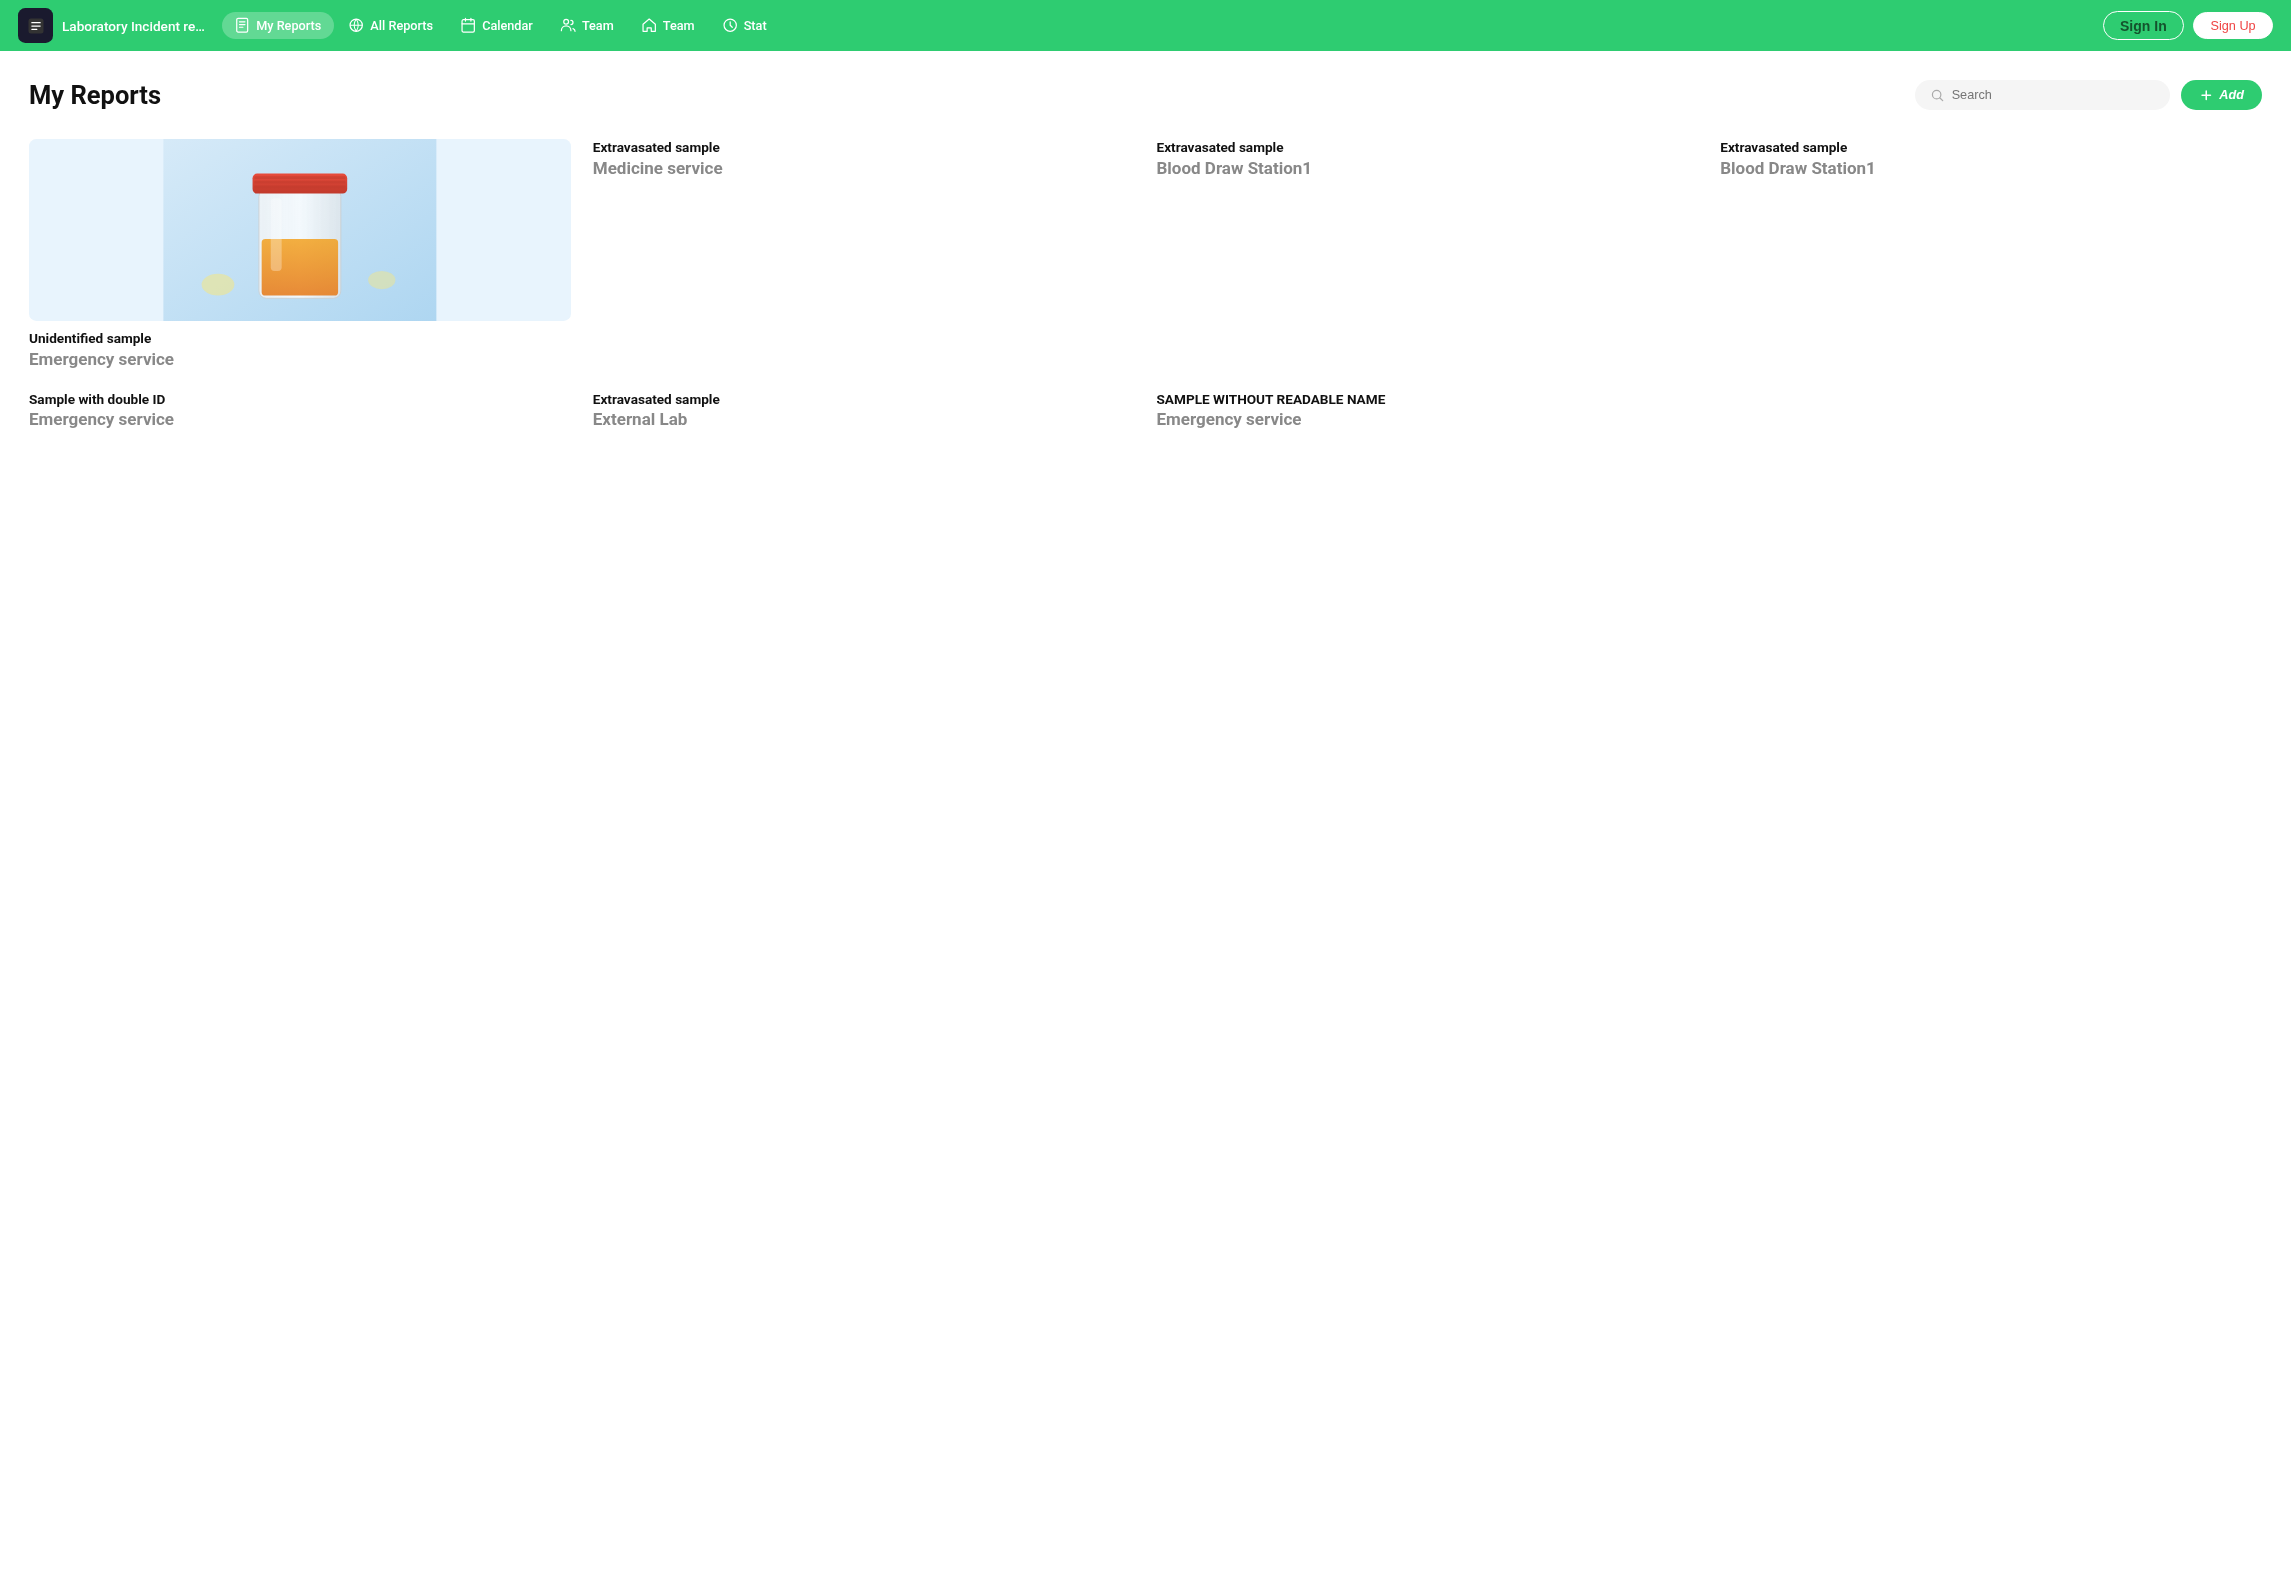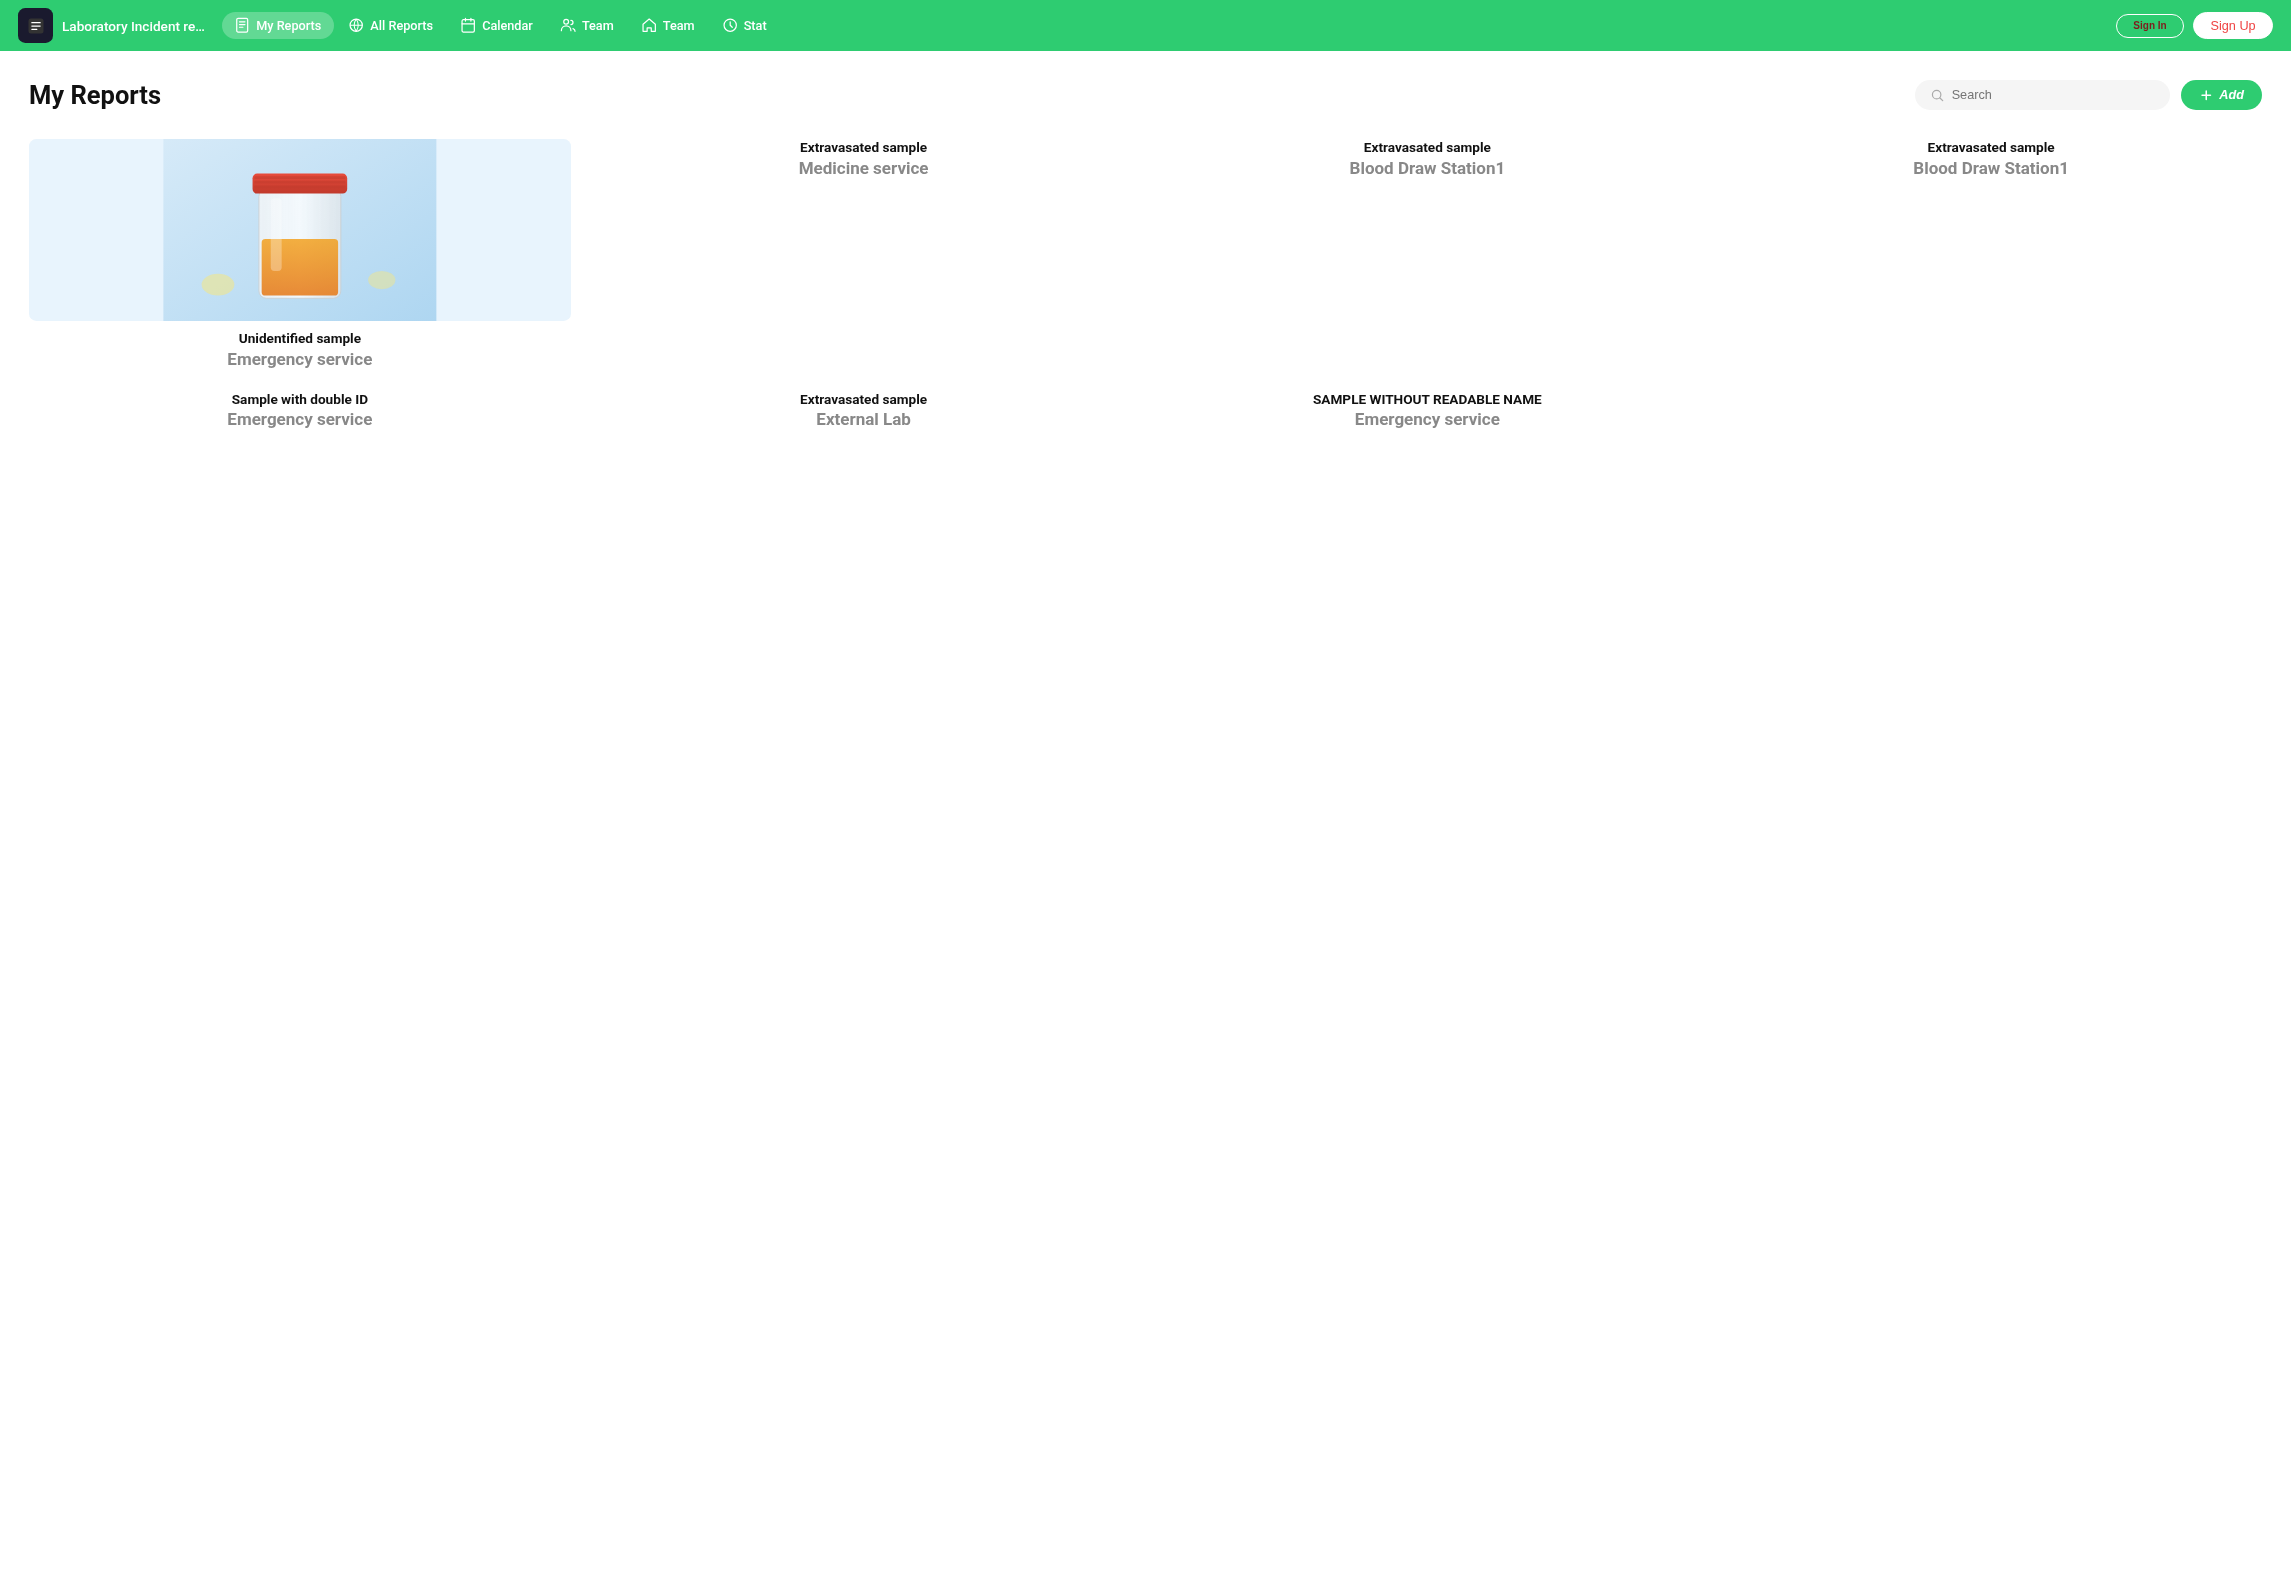--- a/index.html
+++ b/index.html
@@ -93,24 +93,24 @@
     .navbar-actions {
       display: flex;
       align-items: center;
       gap: 9px;
       margin-left: auto;
     }
 
     .btn-signin {
       background: transparent;
       border: 1.8px solid white;
-      color: #7f1d1d;
+      color: #14532d;
       padding: 5.5px 16.4px;
       border-radius: 18px;
-      font-size: 10px;
+      font-size: 14px;
       font-weight: 600;
       cursor: pointer;
     }
 
     .btn-signup {
       background: white;
       border: 1.8px solid white;
       color: #ef4444;
       padding: 5.5px 16.4px;
       border-radius: 18px;
@@ -196,21 +196,20 @@
 
     
     .reports-grid {
       display: grid;
       grid-template-columns: repeat(4, 1fr);
       gap: 22px 22px;
     }
 
     .report-card {
       cursor: pointer;
-      text-align: center;
     }
 
     .report-image {
       width: 100%;
       height: 182px;
       border-radius: 7.3px;
       overflow: hidden;
       margin-bottom: 9px;
       background: #e8f4fd;
     }

